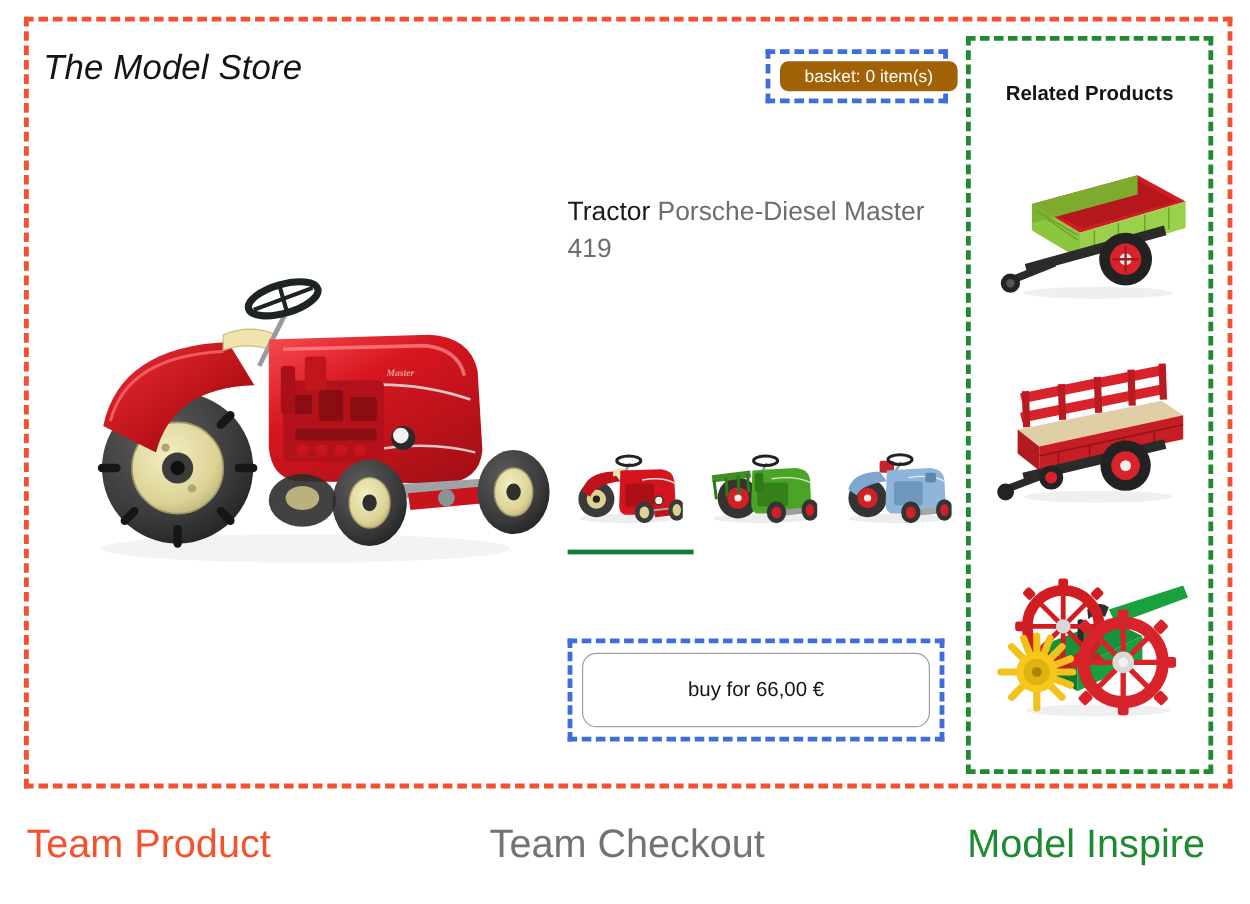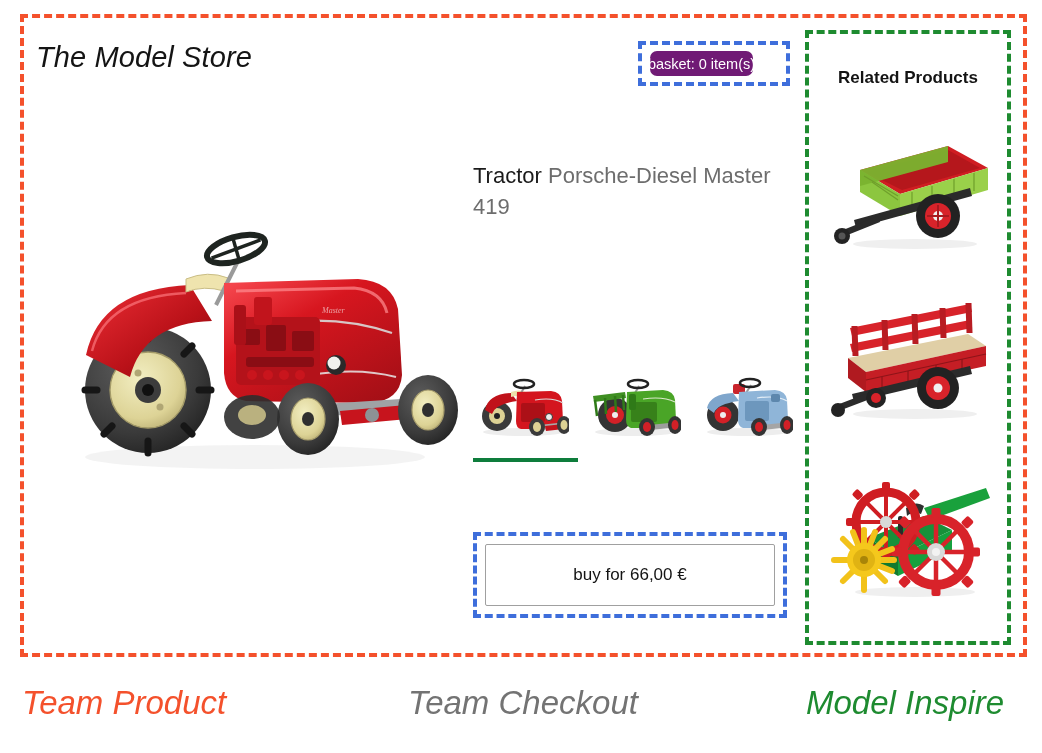--- a/index.html
+++ b/index.html
@@ -62,24 +62,24 @@
     letter-spacing: 0.1px;
     white-space: nowrap;
     font-style: italic;
   }
 
   
   #basket-pill {
     position: absolute;
     left: 650px;
     top: 51px;
-    width: 103px;
+    width: 148px;
     height: 25px;
     border-radius: 7px;
-    background: #701a75;
+    background: #a16207;
     color: #ffffff;
     font-size: 14.5px;
     display: flex;
     align-items: center;
     justify-content: center;
     white-space: nowrap;
   }
 
   
   #related-title {
@@ -110,21 +110,21 @@
 
   
   #buy-button {
     position: absolute;
     left: 485px;
     top: 544px;
     width: 290px;
     height: 62px;
     box-sizing: border-box;
     border: 1px solid #a0a0a0;
-    border-radius: 2px;
+    border-radius: 12px;
     background: #ffffff;
     color: #141414;
     font-size: 17px;
     font-family: "Liberation Sans", sans-serif;
     display: flex;
     align-items: center;
     justify-content: center;
     cursor: pointer;
     padding: 0;
   }
@@ -166,36 +166,35 @@
   #related-tile-0 { top: 112px; }
   #related-tile-1 { top: 282px; }
   #related-tile-2 { top: 460px; }
 
   
   .team-caption {
     position: absolute;
     top: 684px;
     font-size: 33px;
     white-space: nowrap;
-    font-style: italic;
   }
   #caption-product  { left: 22px;  color: #F4512C; }
   #caption-checkout { left: 408px; color: #737373; }
   #caption-inspire  { left: 806px; color: #1E8B30; }
 
   svg { display: block; }
 </style>
 </head>
 <body>
 
 <div class="team-box" id="box-product"></div>
 
 <div id="store-title">The Model Store</div>
 
-<div id="hero-image" style="position:absolute;left:40px;top:205px;width:420px;height:275px;">
+<div id="hero-image" style="position:absolute;left:40px;top:205px;width:420px;height:275px;font-weight:bold;">
   <svg viewBox="0 0 420 275" width="420" height="275" aria-hidden="true">
     <defs>
       <linearGradient id="bodyRed" x1="0" y1="0" x2="0" y2="1">
         <stop offset="0%" stop-color="#e6222b"></stop>
         <stop offset="45%" stop-color="#c8161f"></stop>
         <stop offset="100%" stop-color="#9a0f16"></stop>
       </linearGradient>
       <linearGradient id="hoodRed" x1="0.1" y1="0" x2="0.9" y2="1">
         <stop offset="0%" stop-color="#f4454c"></stop>
         <stop offset="35%" stop-color="#d7161f"></stop>

